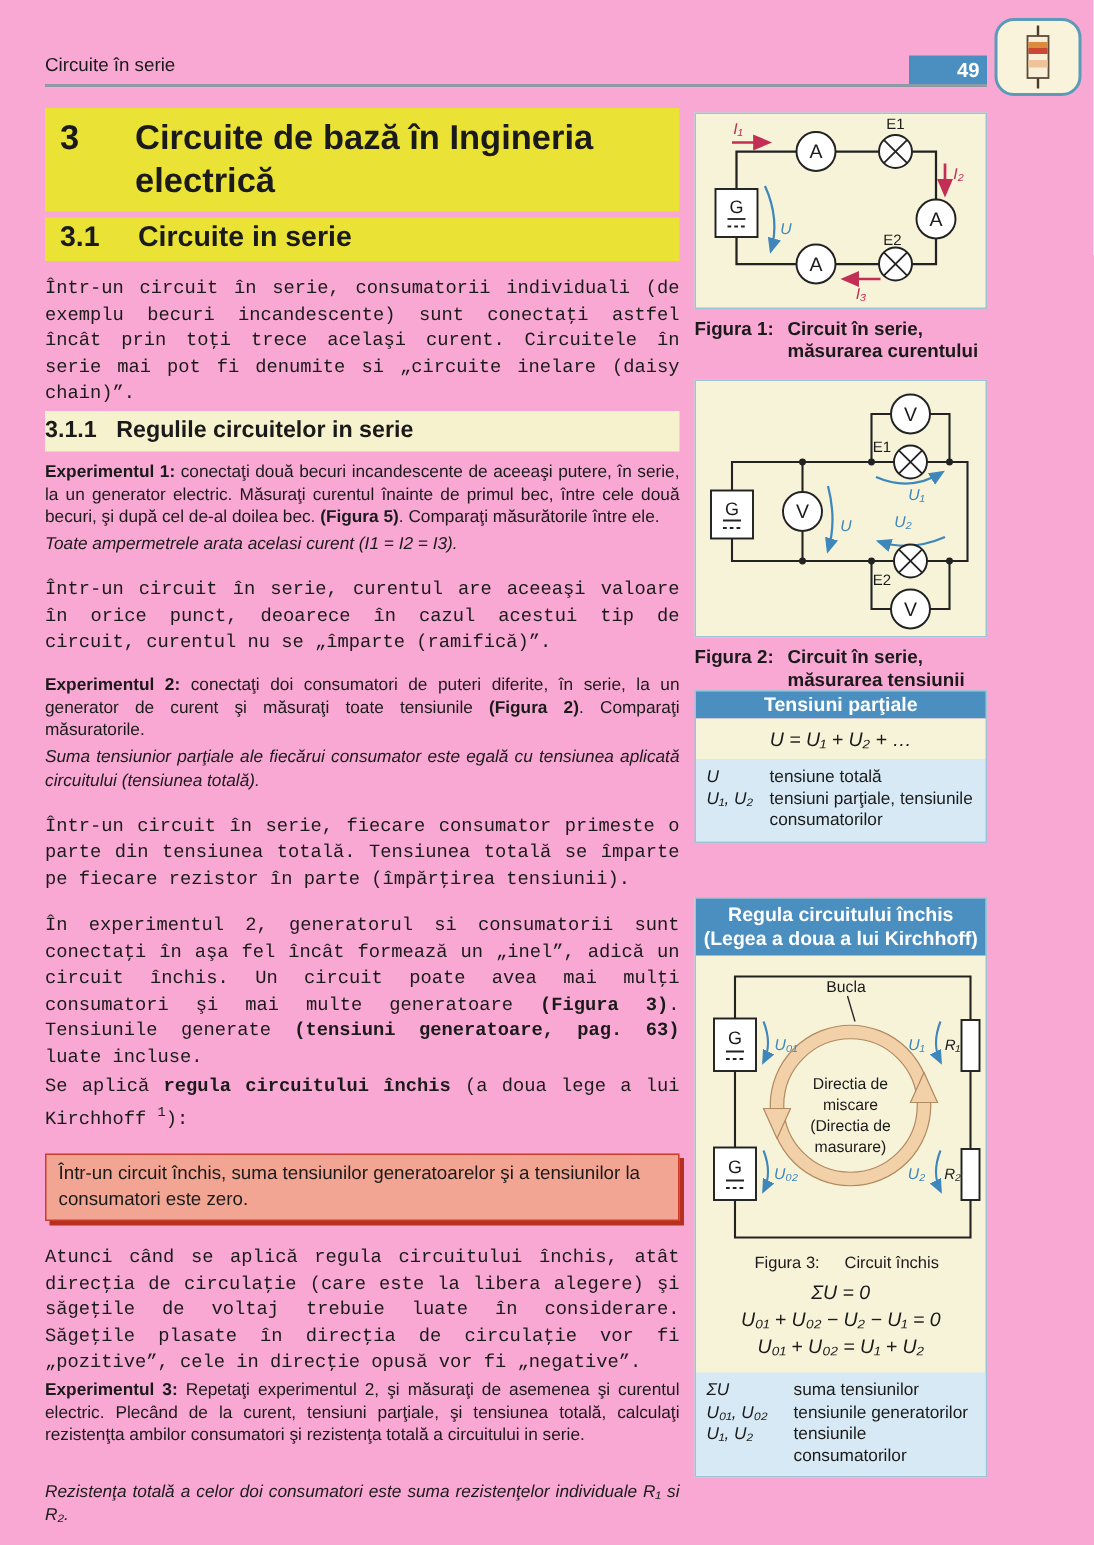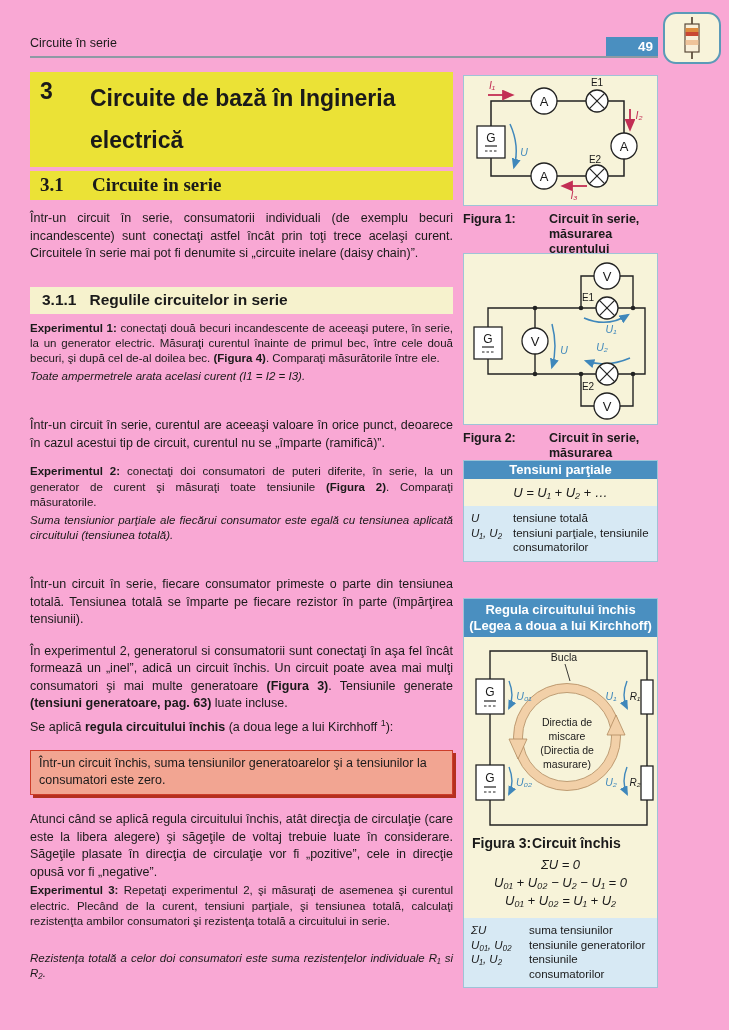--- a/index.html
+++ b/index.html
@@ -16,63 +16,63 @@
   .resistor-chip { position:absolute; left:663px; top:12px; width:58px; height:52px;
     border:2px solid #5b9ab8; border-radius:13px; background:#f8f3da; }
 
   
   .left-col { position:absolute; left:30px; top:72px; width:423px; }
   .right-col { position:absolute; left:463px; top:0; width:195px; }
 
   
   .h1 { background:#ebe236; padding:5px 8px 6px 10px; display:flex; }
   .h1-num { font-size:23px; font-weight:bold; width:50px; line-height:29px; }
-  .h1-text { font-size:23px; font-weight:bold; line-height:42px; flex:1; }
-  .h2 { background:#ebe236; margin-top:4px; padding:3px 8px 4px 10px; display:flex;font-family:Liberation Serif, serif; }
+  .h1-text { font-size:23px; font-weight:bold; line-height:29px; flex:1; }
+  .h2 { background:#ebe236; margin-top:4px; padding:3px 8px 4px 10px; display:flex; }
   .h2-num { font-size:19px; font-weight:bold; width:52px; }
   .h2-text { font-size:19px; font-weight:bold; }
-  .h3 { background:#f6f2cd; margin-top:24px; padding:4px 8px 5px 12px; display:flex; }
+  .h3 { background:#f6f2cd; margin-top:2px; padding:4px 8px 5px 0; display:flex; }
   .h3-num { font-size:15.5px; font-weight:bold; margin-right:13px; }
   .h3-text { font-size:15.5px; font-weight:bold; }
 
   
-  p.body { font-size:12.5px; line-height:17.5px; text-align:justify; }
+  p.body { font-size:12.5px; line-height:17.5px; text-align:justify;font-family:Liberation Mono, monospace; }
   p.exp { font-size:11.5px; line-height:15.2px; text-align:justify; }
   p.note { font-size:11.5px; line-height:15.2px; font-style:italic; text-align:justify; }
   .mt10{margin-top:10px}.mt3{margin-top:3px}.mt2{margin-top:2px}
   .mt7{margin-top:7px}.mt12{margin-top:12px}.mt14{margin-top:14px}
-  .mt16{margin-top:16px}.mt18{margin-top:33px}.mt22{margin-top:22px}
+  .mt16{margin-top:16px}.mt18{margin-top:14px}.mt22{margin-top:22px}
 
   .rule-box { background:#f2a592; border:1.5px solid #cd3d2a; box-shadow:3px 3px 0 #b5301f;
     padding:4px 8px 5px 8px; font-size:12.5px; line-height:17px; }
 
   
   .fig-box { position:absolute; left:0; width:195px; background:#f7f3d9; border:1.5px solid #9fc3d7; }
   .fig1-box { top:75px; height:131px; }
   .fig2-box { top:253px; height:172px; }
-  .fig-caption { position:absolute; left:0; width:195px; display:flex; font-size:12.5px; font-weight:bold; line-height:15px;gap:24px; }
+  .fig-caption { position:absolute; left:0; width:195px; display:flex; font-size:12.5px; font-weight:bold; line-height:15px; }
   .cap1 { top:212px; } .cap2 { top:431px; }
   .fig-caption .cap-label { width:62px; flex:none; }
   .fig-caption .cap-lines span { display:block; }
 
   .ptable { position:absolute; top:460px; left:0; width:195px; border:1.5px solid #9fc3d7; }
   .ptable-head { background:#4a8fc0; color:#fff; font-weight:bold; font-size:13px;
     text-align:center; padding:1px 0 2px 0; }
   .ptable-formula { background:#f7f3d9; font-style:italic; font-size:13px; text-align:center; padding:6px 0; }
   .legend { background:#d7e9f4; padding:5px 7px 6px 7px; font-size:11.5px; line-height:14.5px; }
   .legend-row { display:flex; }
   .legend-term { flex:none; font-style:italic; }
   .ptable .legend-term { width:42px; }
   .regula .legend-term { width:58px; }
 
   .regula { position:absolute; top:598px; left:0; width:195px; border:1.5px solid #9fc3d7; background:#f7f3d9; }
   .regula-head { background:#4a8fc0; color:#fff; font-weight:bold; font-size:13px;
     text-align:center; line-height:15.5px; padding:3px 2px 4px 2px; }
   .regula-head span { display:block; }
-  .fig3-caption { display:flex; font-size:14px; font-weight:bold; padding:4px 0 2px 8px; }
+  .fig3-caption { display:flex; font-size:11px; font-weight:normal; padding:4px 0 2px 8px;justify-content:center; }
   .fig3-caption .cap-label { width:60px; flex:none; }
   .regula-formulas { text-align:center; font-style:italic; font-size:13px; line-height:18px; padding:3px 0 8px 0; }
   .regula-formulas div { white-space:nowrap; }
 
   svg text { font-family:"Liberation Sans", sans-serif; }
   .lblA { font-size:13px; fill:#1a1a1a; }
   .lblE { font-size:10px; fill:#1a1a1a; }
   .lblG { font-size:12px; fill:#1a1a1a; }
   .lblI { font-size:10.5px; font-style:italic; fill:#c22e54; }
   .lblU { font-size:10.5px; font-style:italic; fill:#3f87bb; }
@@ -109,21 +109,21 @@
       <span class="h2-text">Circuite in serie</span>
     </div>
 
     <p class="body mt10">Într-un circuit în serie, consumatorii individuali (de exemplu becuri incandescente) sunt conectaţi astfel încât prin toţi trece acelaşi curent. Circuitele în serie mai pot fi denumite si „circuite inelare (daisy chain)”.</p>
 
     <div class="h3">
       <span class="h3-num">3.1.1</span>
       <span class="h3-text">Regulile circuitelor in serie</span>
     </div>
 
-    <p class="exp mt7"><b>Experimentul 1:</b><span> conectaţi două becuri incandescente de aceeaşi putere, în serie, la un generator electric. Măsuraţi curentul înainte de primul bec, între cele două becuri, şi după cel de-al doilea bec. </span><b>(Figura 4)</b><span>. Comparaţi măsurătorile între ele.</span></p>
+    <p class="exp mt7"><b>Experimentul 1:</b><span> conectaţi două becuri incandescente de aceeaşi putere, în serie, la un generator electric. Măsuraţi curentul înainte de primul bec, între cele două becuri, şi după cel de-al doilea bec. </span><b>(Figura 5)</b><span>. Comparaţi măsurătorile între ele.</span></p>
 
     <p class="note mt3">Toate ampermetrele arata acelasi  curent (I1 = I2 = I3).</p>
 
     <p class="body mt18">Într-un circuit în serie, curentul are aceeaşi valoare în orice punct, deoarece în cazul acestui tip de circuit, curentul nu se „împarte (ramifică)”.</p>
 
 
     <p class="exp mt12"><b>Experimentul 2:</b><span> conectaţi doi consumatori de puteri diferite, în serie, la un generator de curent şi măsuraţi toate tensiunile </span><b>(Figura 2)</b><span>. Comparaţi măsuratorile.</span></p>
 
     <p class="note mt3">Suma tensiunior parţiale ale fiecărui consumator este egală cu tensiunea aplicată circuitului (tensiunea totală).</p>
 

